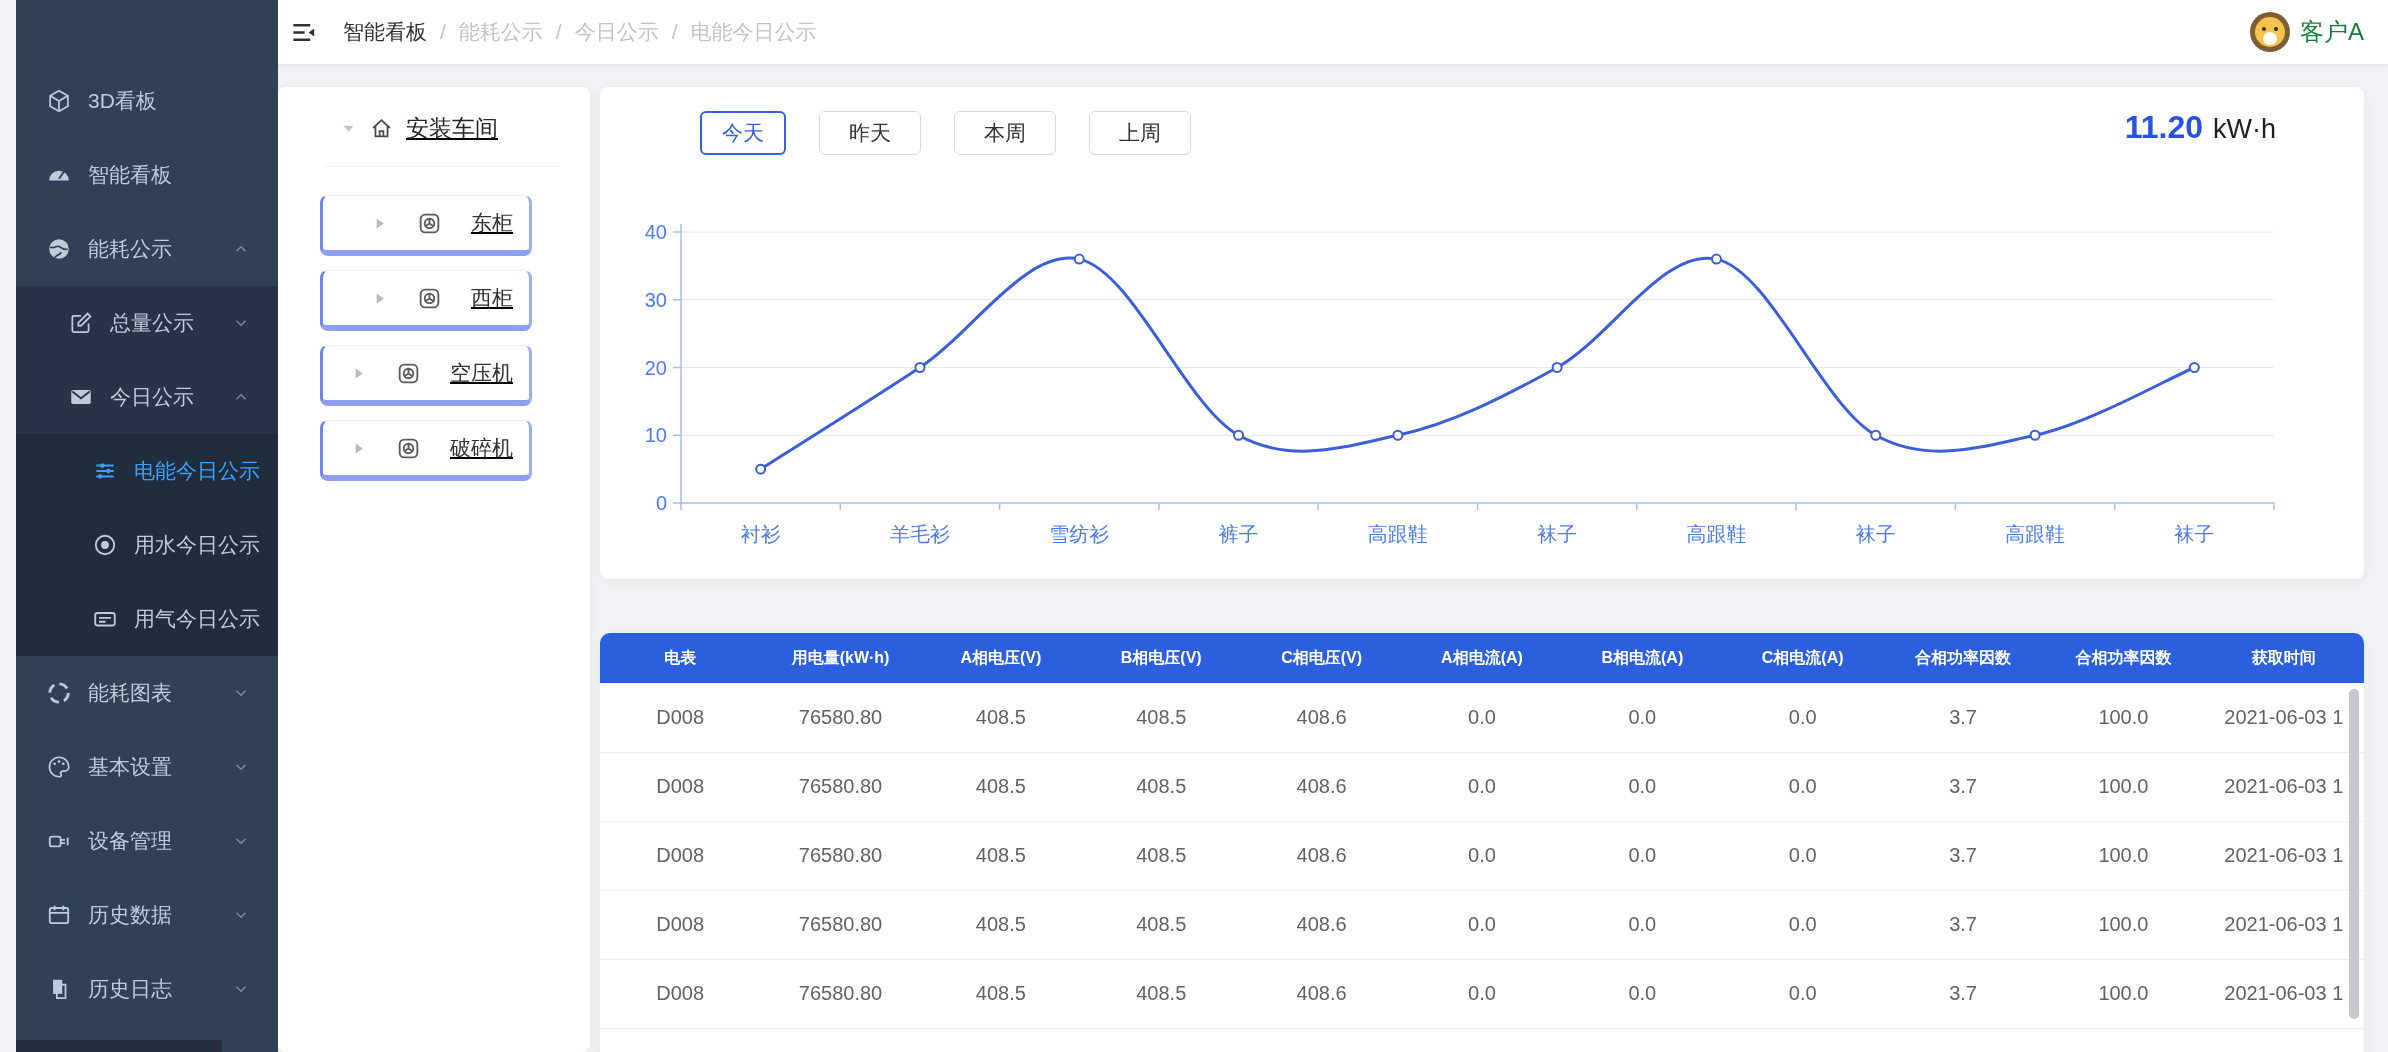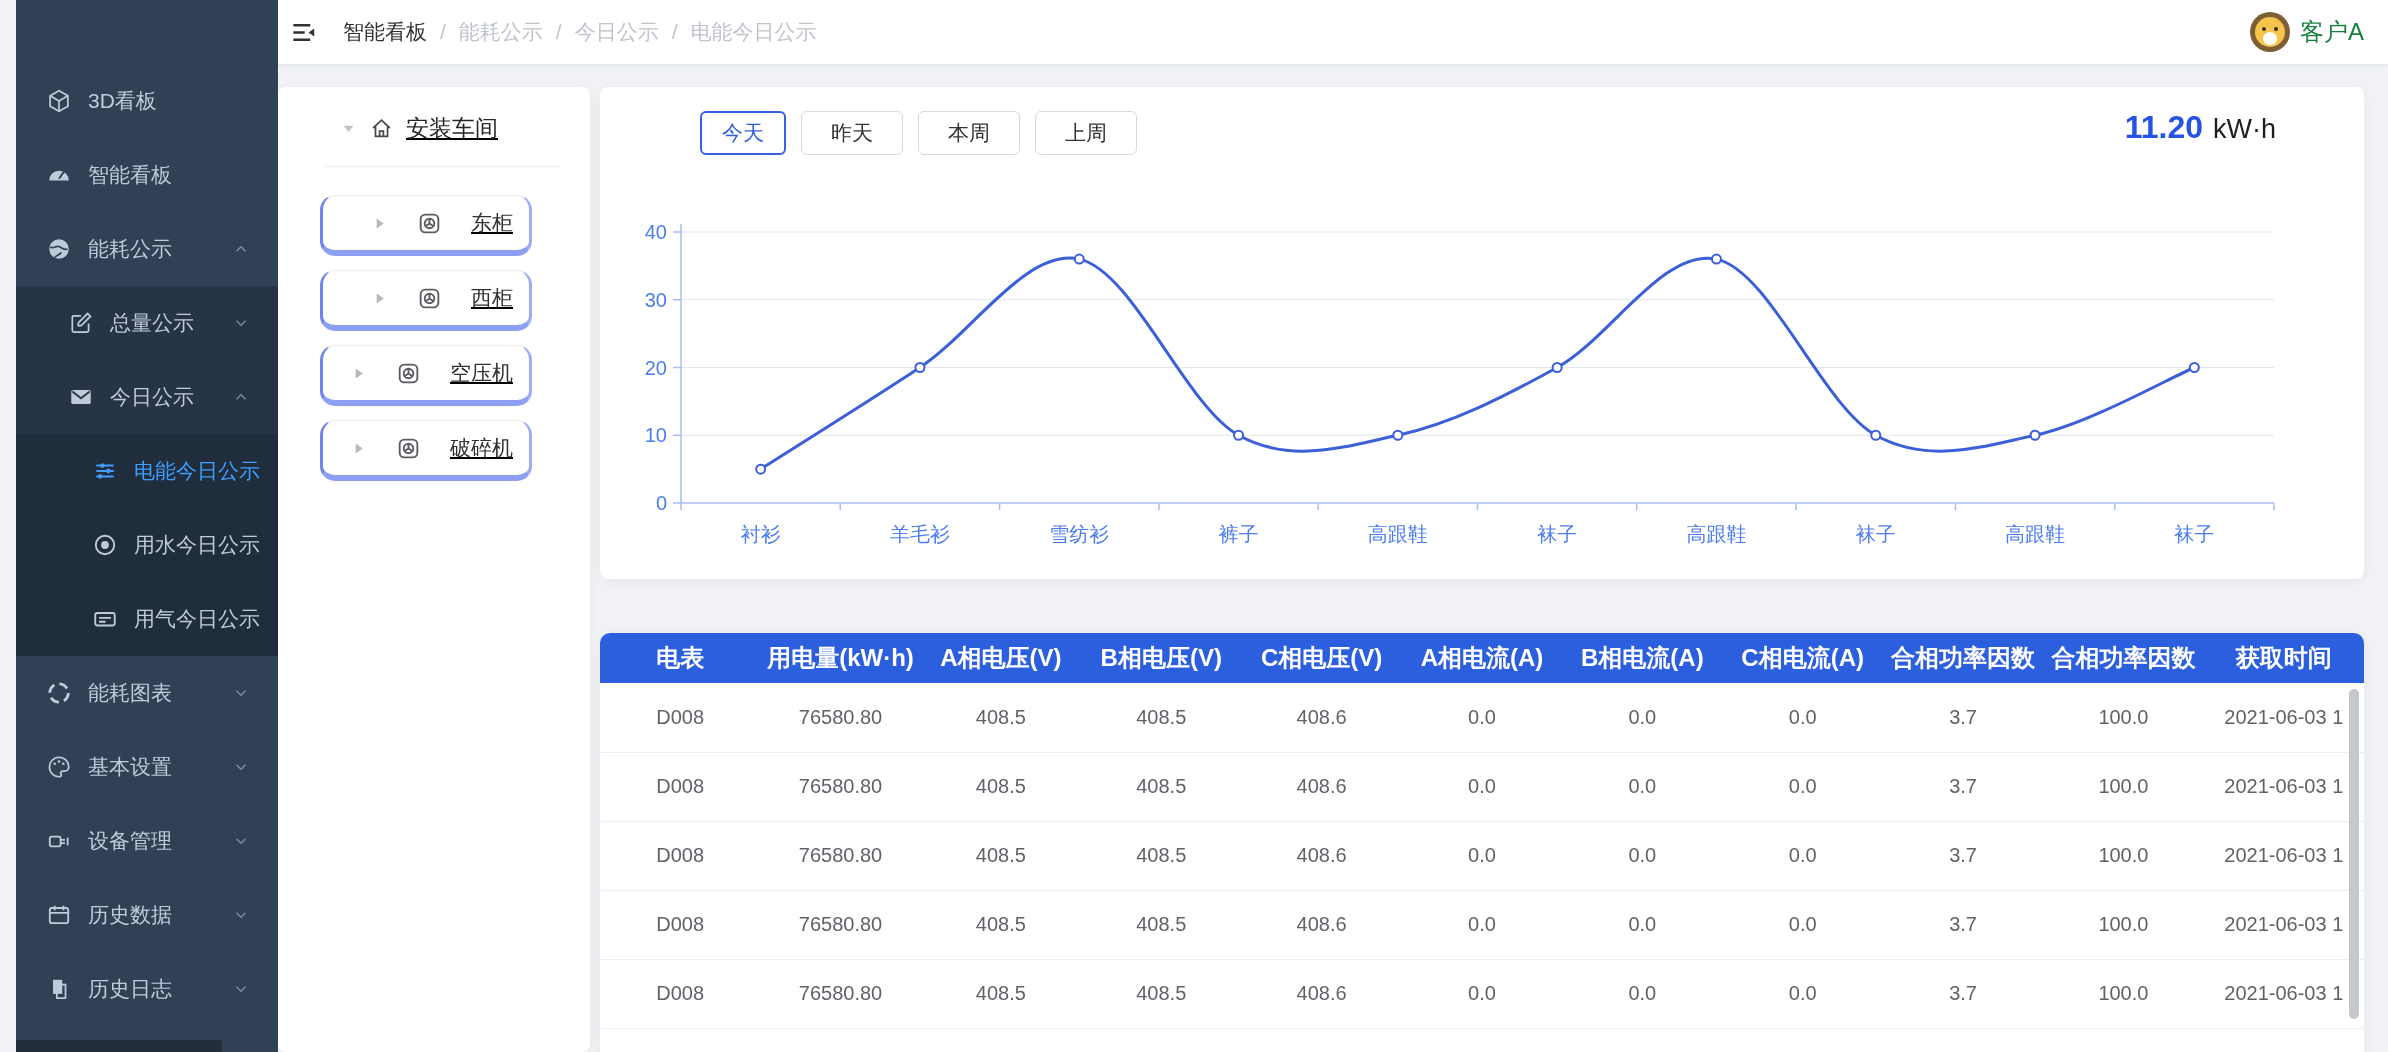--- a/index.html
+++ b/index.html
@@ -42,42 +42,42 @@
     border-radius:8px; box-shadow:0 2px 12px rgba(0,0,0,.05);text-decoration:underline; }
   .tree-root { display:flex; align-items:center; gap:12px; padding:26px 0 20px 62px; cursor:pointer; }
   .tr-caret { width:17px; height:17px; color:#c0c4cc; display:inline-flex; }
   .tr-caret svg { width:17px; height:17px; }
   .tr-home { width:25px; height:25px; color:#4a4a4a; display:inline-flex; }
   .tr-home svg { width:25px; height:25px; }
   .tree-root-label { font-size:23px; color:#262626; font-weight:500; }
   .tree-divider { border-top:1px solid #ebeef5; margin:2px 30px 28px 46px; }
   .tree-card { height:61px; margin:0 0 14px 42px; width:212px; background:#fff;
     border:1px solid #ededed; border-left:3px solid #7084ee; border-right:3px solid #9dadf4; border-bottom:6px solid #8d9ff2;
-    border-radius:15px; display:flex; align-items:center; justify-content:flex-end; padding-right:16px; gap:29px; cursor:pointer; }
+    border-radius:8px; display:flex; align-items:center; justify-content:flex-end; padding-right:16px; gap:29px; cursor:pointer; }
   .tc-caret { width:17px; height:17px; color:#b4b8bf; display:inline-flex; flex:none; }
   .tc-caret svg { width:17px; height:17px; }
   .tc-icon { width:25px; height:25px; color:#595c61; display:inline-flex; flex:none; }
   .tc-icon svg { width:25px; height:25px; }
   .tree-card-label { font-size:21px; color:#303133; }
   
   #chart-card { position:absolute; left:600px; top:87px; width:1764px; height:492px; background:#fff;
     border-radius:8px; box-shadow:0 2px 12px rgba(0,0,0,.05); }
-  #range-buttons { position:absolute; left:100px; top:24px; display:flex; gap:15px; }
+  #range-buttons { position:absolute; left:100px; top:24px; display:flex; gap:33px; }
   .range-btn { height:44px; padding:0 29px; background:#fff; border:1px solid #d9d9d9; border-radius:6px;
     font-size:21px; color:#333; display:flex; align-items:center; cursor:pointer; font-family:inherit; }
   .range-btn.active { border:2px solid #3a5fe0; color:#2f5ce0; padding:0 20px; }
   #total { position:absolute; right:88px; top:22px; display:flex; align-items:baseline; gap:10px; }
   #total-value { font-size:32px; font-weight:700; color:#2453e6; }
   #total-unit { font-size:27px; color:#1f1f1f; font-weight:500; }
   #chart { position:absolute; left:20px; top:128px; width:1724px; height:350px; }
   
   #table-panel { position:absolute; left:600px; top:633px; width:1764px; height:460px; background:#fff;
     border-radius:10px 10px 0 0; overflow:hidden; box-shadow:0 2px 12px rgba(0,0,0,.05); }
   #table-panel table { width:100%; border-collapse:collapse; table-layout:fixed; }
-  #table-panel th { height:50px; background:#2c5fde; color:#fff; font-size:24px; font-weight:700; text-align:center; padding:0 2px; }
+  #table-panel th { height:50px; background:#2c5fde; color:#fff; font-size:16px; font-weight:700; text-align:center; padding:0 2px; }
   #table-panel td { height:69px; text-align:center; font-size:20px; color:#5f6368; border-bottom:1px solid #ebeef5; background:#fff; padding:0 2px;
     white-space:nowrap; overflow:hidden; }
   #table-scrollbar { position:absolute; right:5px; top:56px; width:10px; height:330px; border-radius:5px; background:#c5c8cd; }
 </style>
 </head>
 <body>
 
 <div id="sidebar">
   <div id="side-menu">
       <div class="side-item lvl1">

